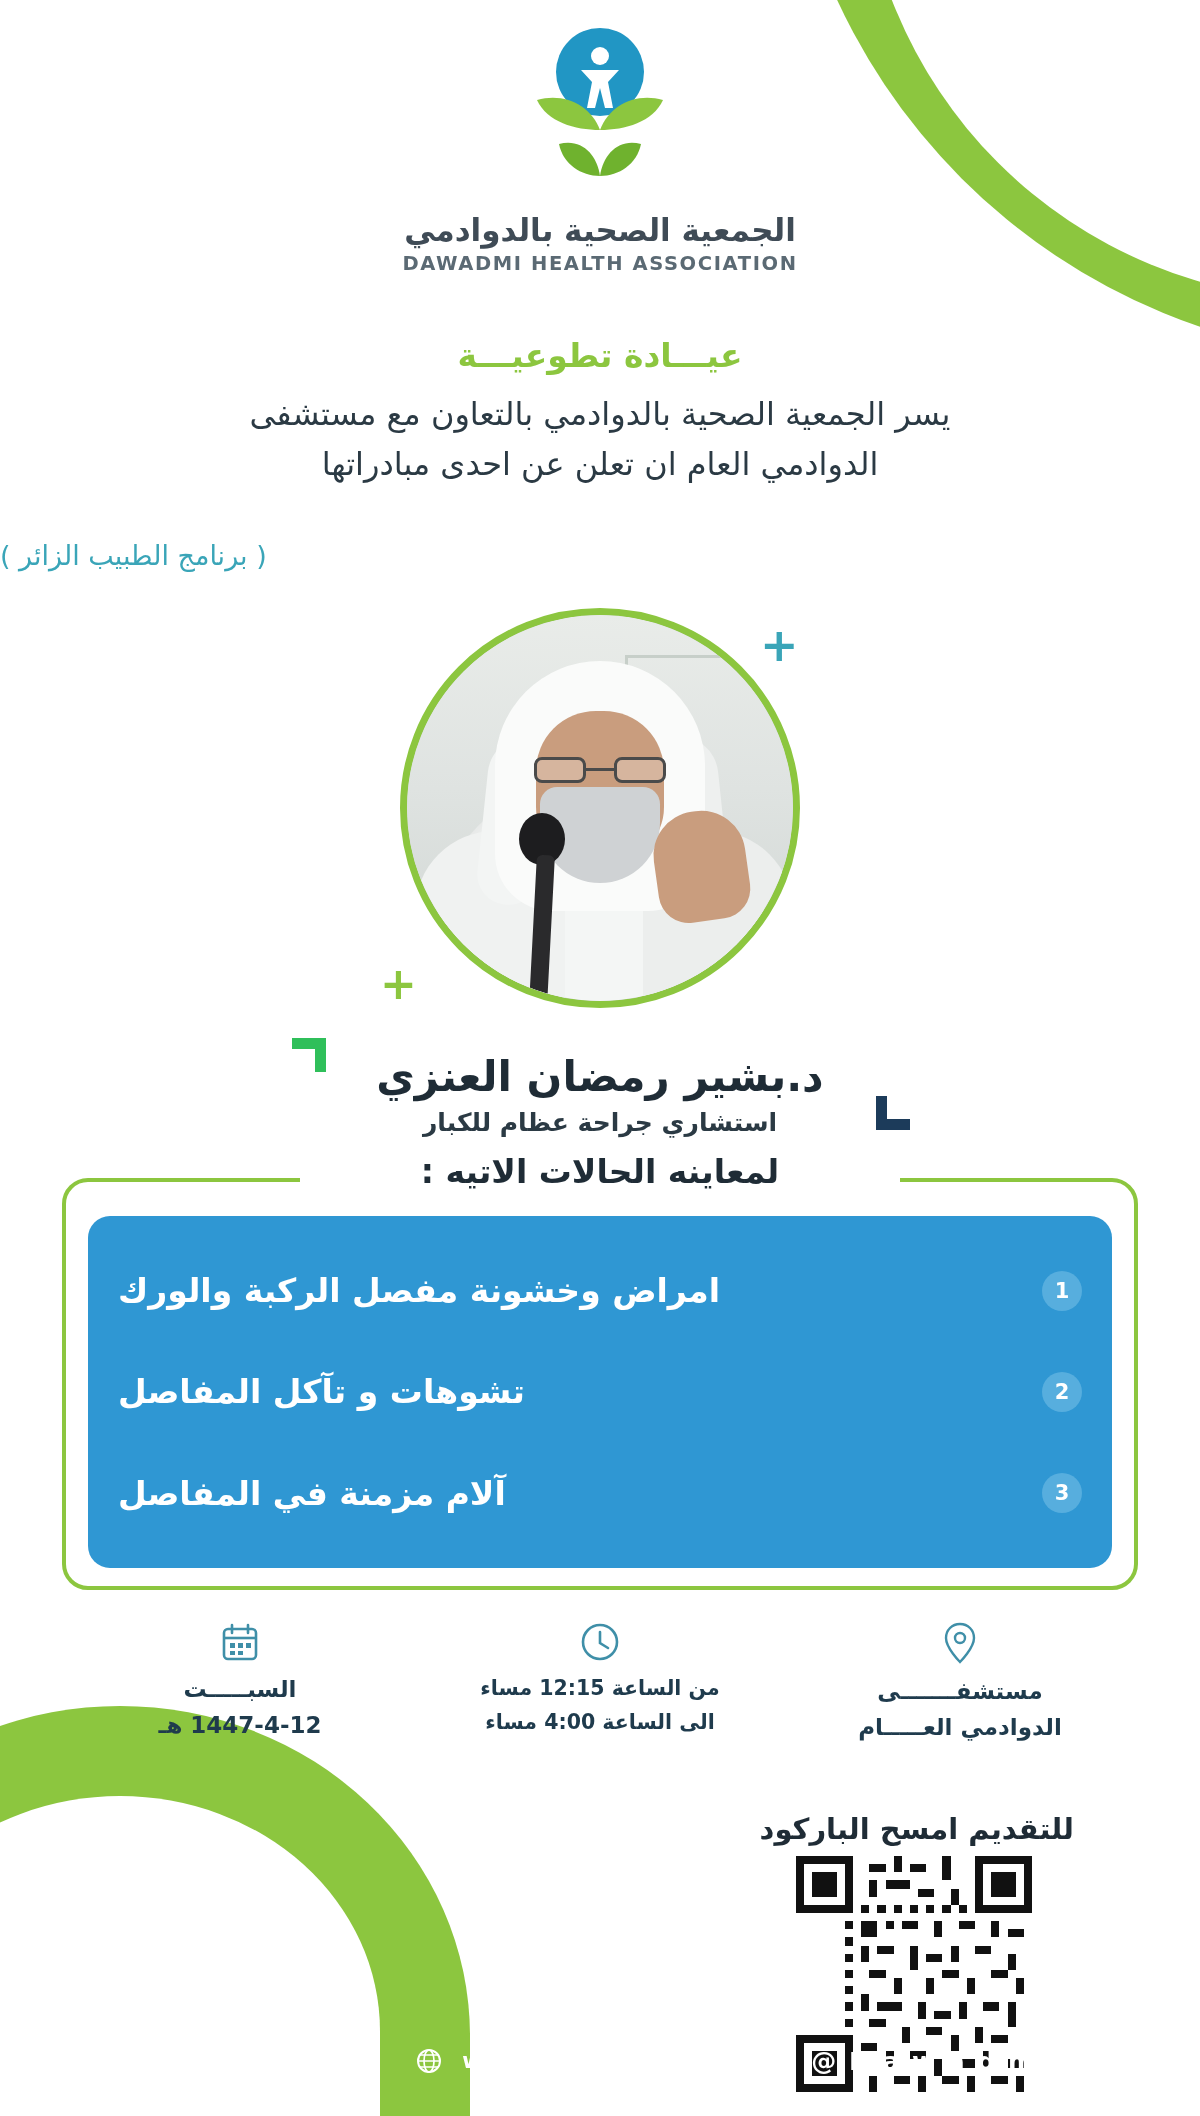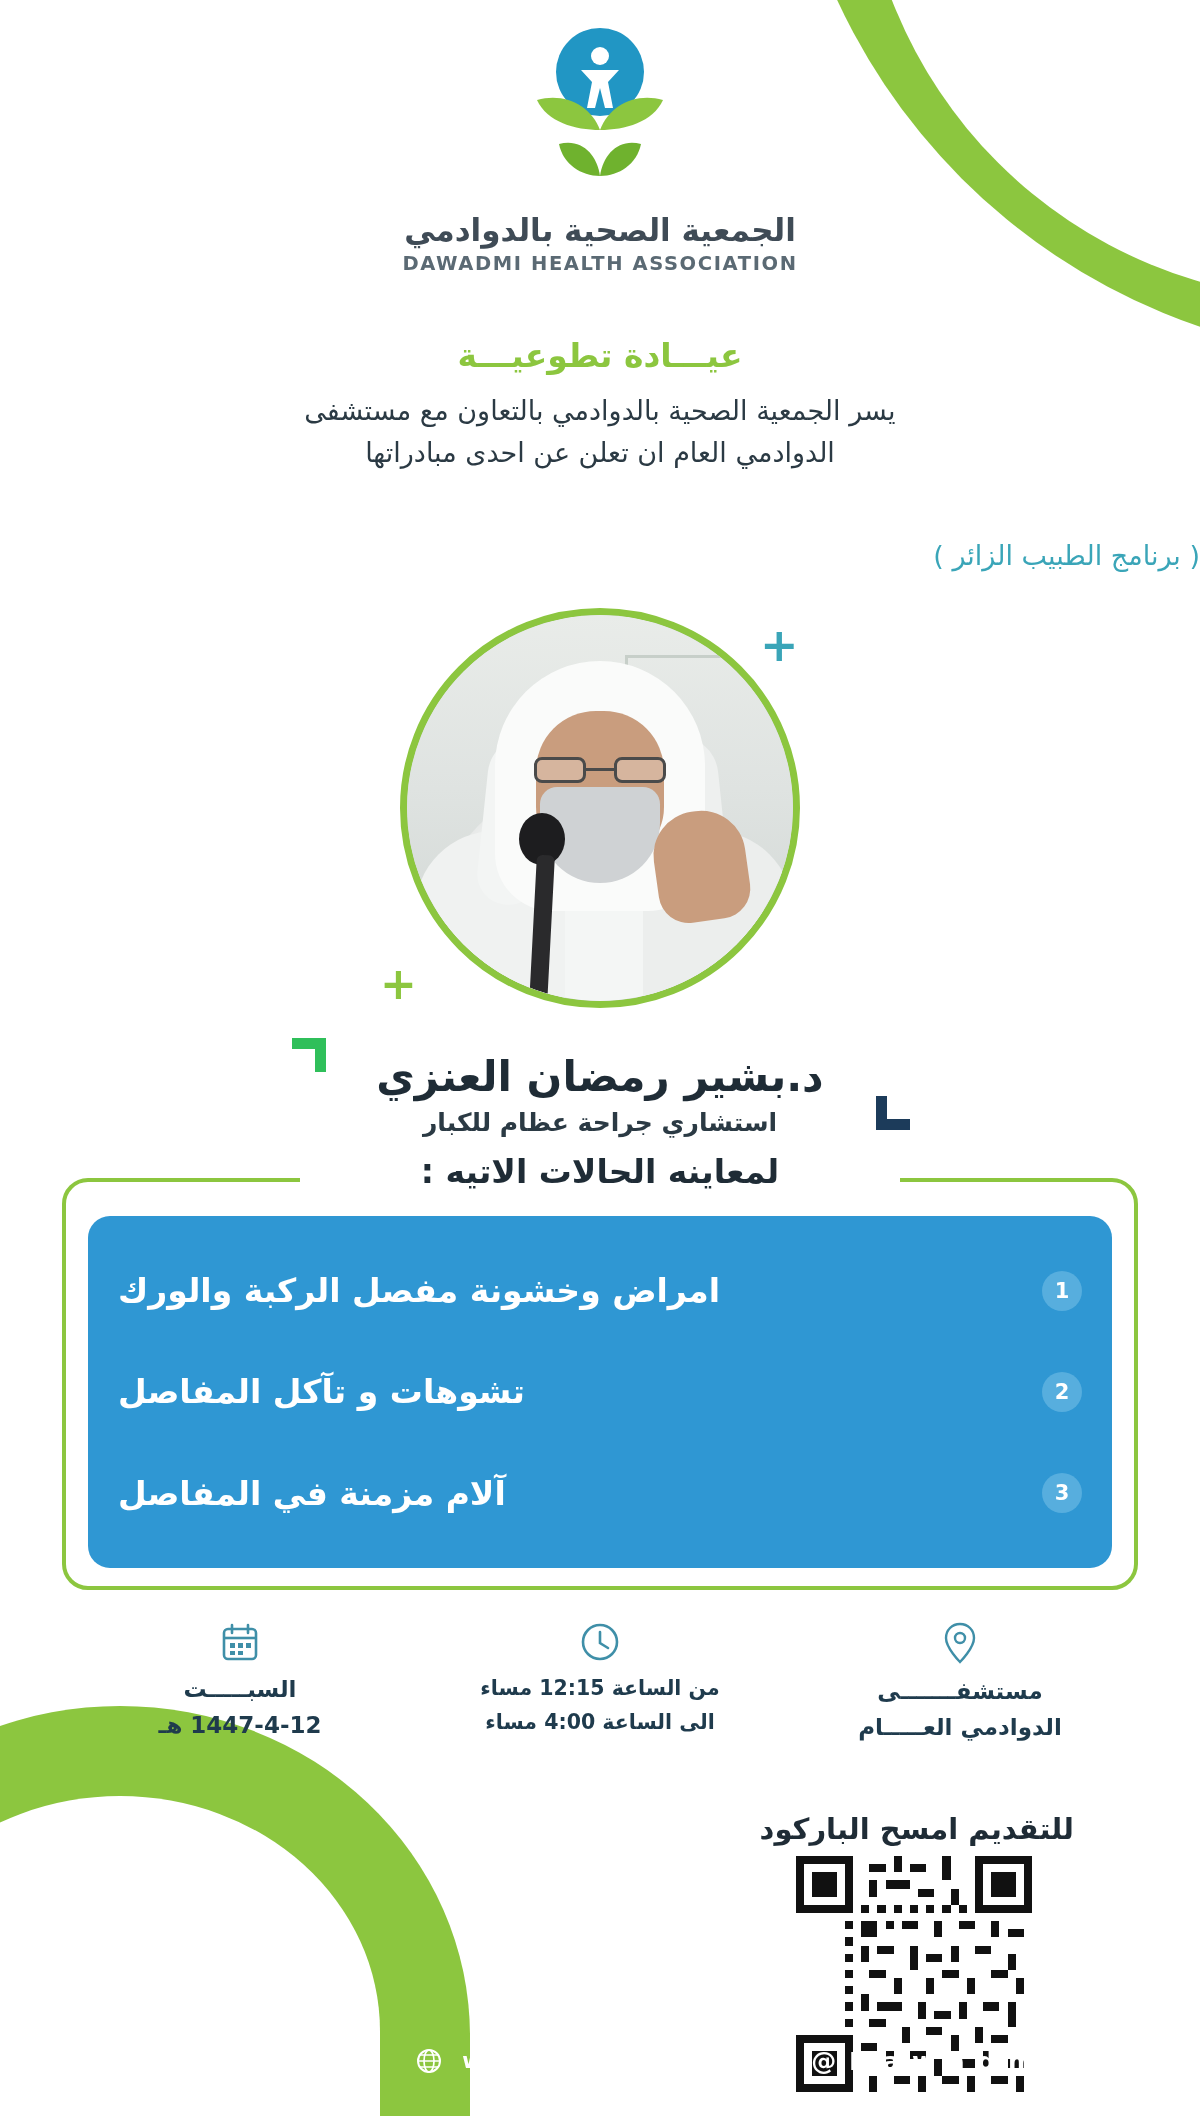--- a/index.html
+++ b/index.html
@@ -81,29 +81,29 @@
     text-align: center;
     font-size: 33px;
     font-weight: bold;
     color: #8cc63f;
     letter-spacing: 2px;
   }
   .intro {
     position: absolute;
     top: 390px; left: 120px; right: 120px;
     text-align: center;
-    font-size: 27px;
+    font-size: 32px;
     line-height: 1.55;
     color: #2b3a44;
     font-weight: 500;
   }
   .program {
     position: absolute;
     top: 540px; left: 0; right: 0;
-    text-align: right;
+    text-align: left;
     font-size: 27px;
     color: #3aa5b8;
     font-weight: 500;
   }
 
   
   .photo-ring {
     position: absolute;
     top: 608px; left: 50%;
     transform: translateX(-50%);

